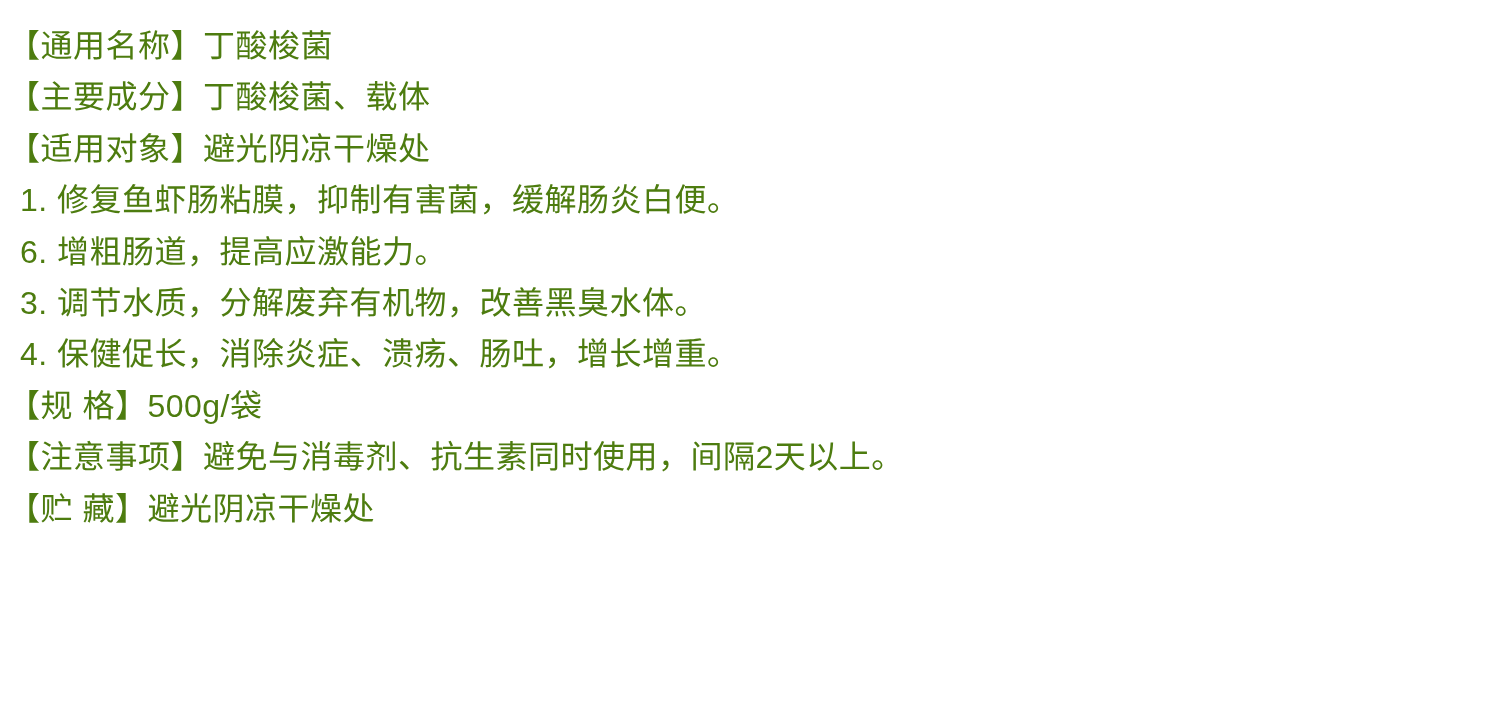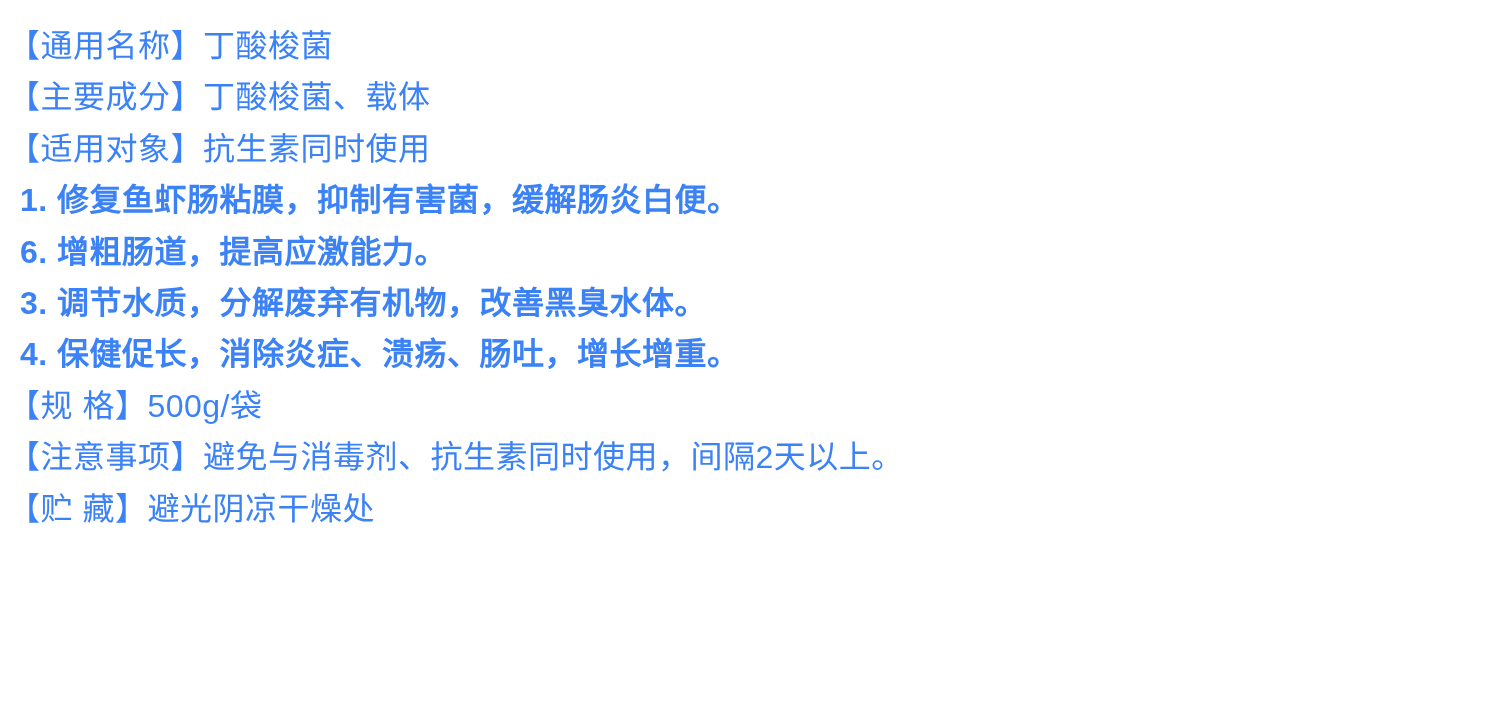--- a/index.html
+++ b/index.html
@@ -11,39 +11,38 @@
     height: 708px;
     background: #ffffff;
     overflow: hidden;
   }
   .product-doc {
     box-sizing: border-box;
     padding: 21px 10px 0 8px;
     font-family: "Liberation Sans", "DejaVu Sans", sans-serif;
     font-size: 32px;
     line-height: 51.4px;
-    color: #3b82f6;
+    color: #4d7c0f;
     letter-spacing: 0.5px;
   }
   .product-doc p {
     margin: 0;
     white-space: pre-wrap;
   }
   .product-doc p.indent {
     padding-left: 12px;
-    font-weight: bold;
   }
 </style>
 </head>
 <body>
 
 <div class="product-doc">
   <p>【通用名称】丁酸梭菌</p>
   <p>【主要成分】丁酸梭菌、载体</p>
-  <p>【适用对象】抗生素同时使用</p>
+  <p>【适用对象】避光阴凉干燥处</p>
   <p class="indent">1. 修复鱼虾肠粘膜，抑制有害菌，缓解肠炎白便。</p>
   <p class="indent">6. 增粗肠道，提高应激能力。</p>
   <p class="indent">3. 调节水质，分解废弃有机物，改善黑臭水体。</p>
   <p class="indent">4. 保健促长，消除炎症、溃疡、肠吐，增长增重。</p>
   <p>【规 格】500g/袋</p>
   <p>【注意事项】避免与消毒剂、抗生素同时使用，间隔2天以上。</p>
   <p>【贮 藏】避光阴凉干燥处</p>
 </div>
 
 </body></html>

